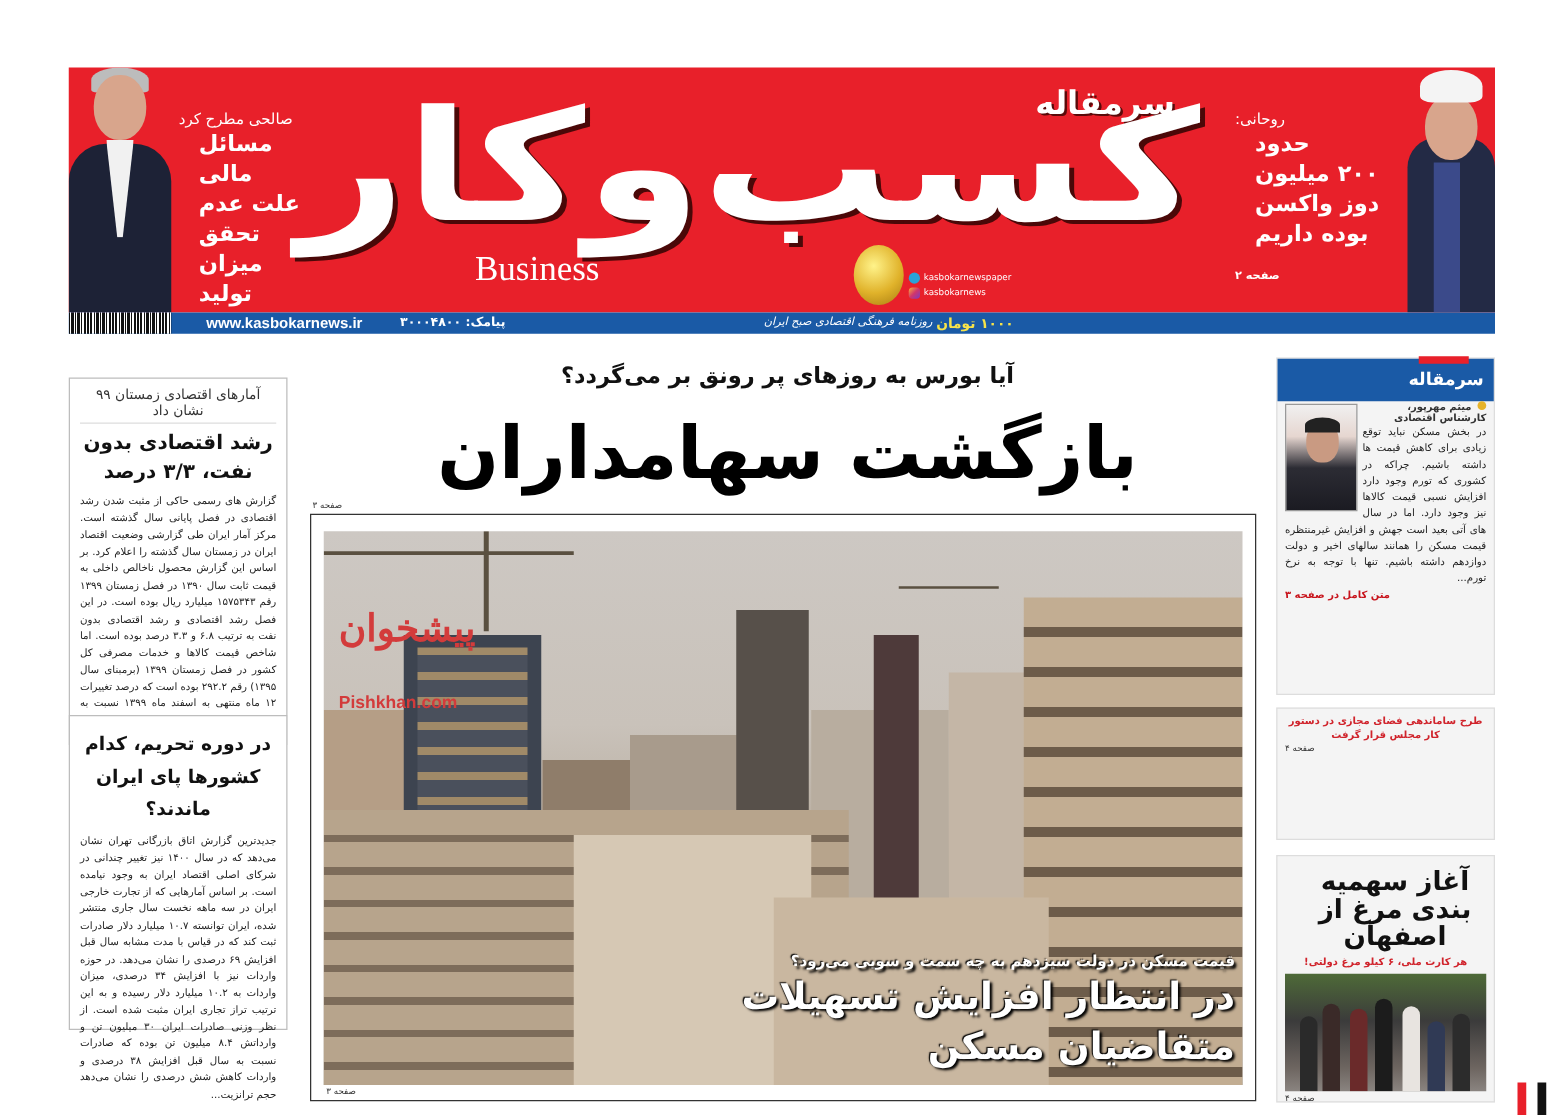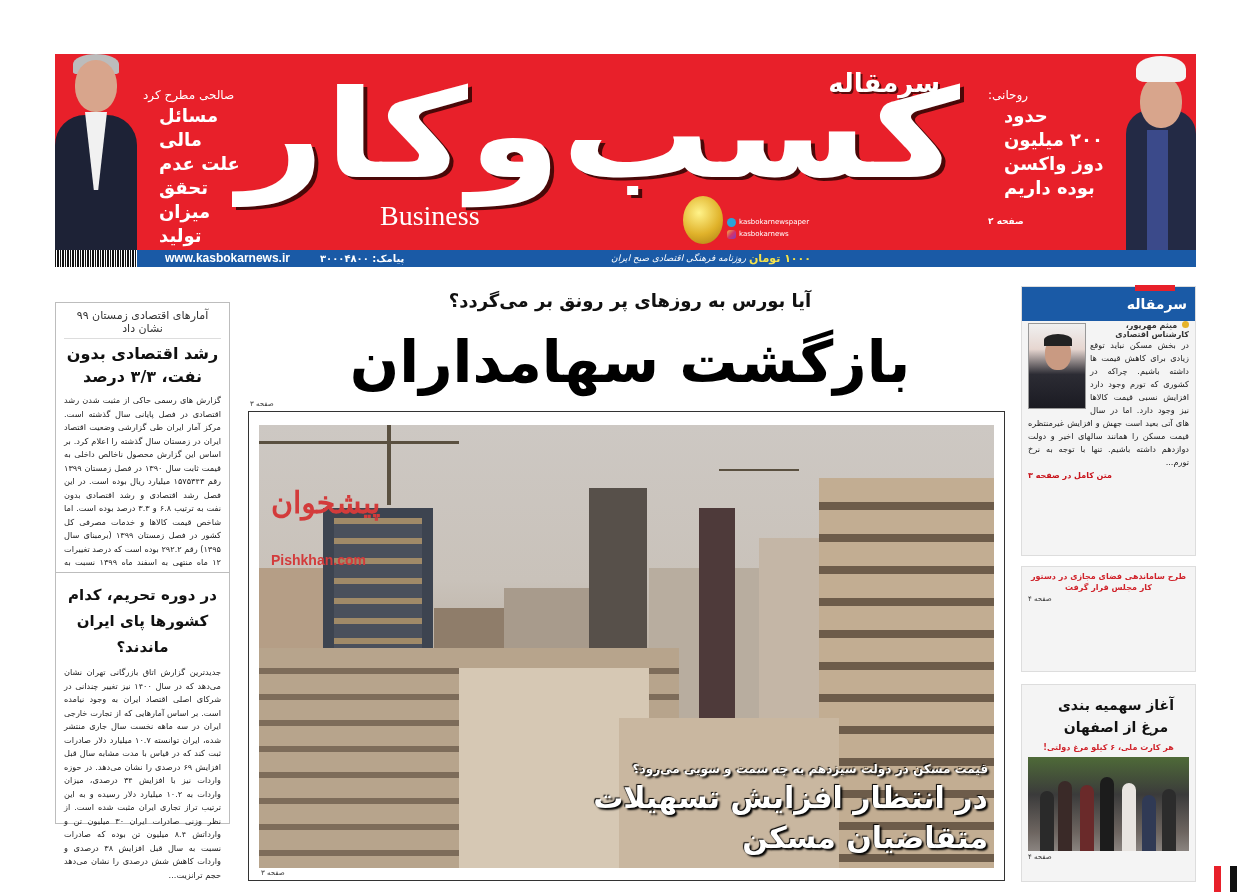--- a/index.html
+++ b/index.html
@@ -234,21 +234,21 @@
   </div>
   <div class="ed-more">متن کامل در صفحه ۳</div>
 </div>
 
 <div class="right-col box-social">
   <div class="red-kicker">طرح ساماندهی فضای مجازی در دستور کار مجلس قرار گرفت</div>
   <div class="rc-page">صفحه ۴</div>
 </div>
 
 <div class="right-col box-chicken">
-  <div class="rc-title" style="font-size:14px;line-height:22px;margin-left:15px;">آغاز سهمیه بندی مرغ از اصفهان</div>
+  <div class="rc-title" style="font-size:21px;line-height:22px;margin-left:15px;">آغاز سهمیه بندی مرغ از اصفهان</div>
   <div class="red-kicker" style="margin-top:4px;">هر کارت ملی، ۶ کیلو مرغ دولتی!</div>
   <div class="chicken-photo">
     <div class="fig" style="left:12px;height:60px;background:#2a2a2a;"></div>
     <div class="fig" style="left:30px;height:70px;background:#3a2a28;"></div>
     <div class="fig" style="left:52px;height:66px;background:#6a2a2a;"></div>
     <div class="fig" style="left:72px;height:74px;background:#1c1c1c;"></div>
     <div class="fig" style="left:94px;height:68px;background:#e8e4e0;"></div>
     <div class="fig" style="left:114px;height:56px;background:#303a55;"></div>
     <div class="fig" style="left:134px;height:62px;background:#2c2c2c;"></div>
   </div>

